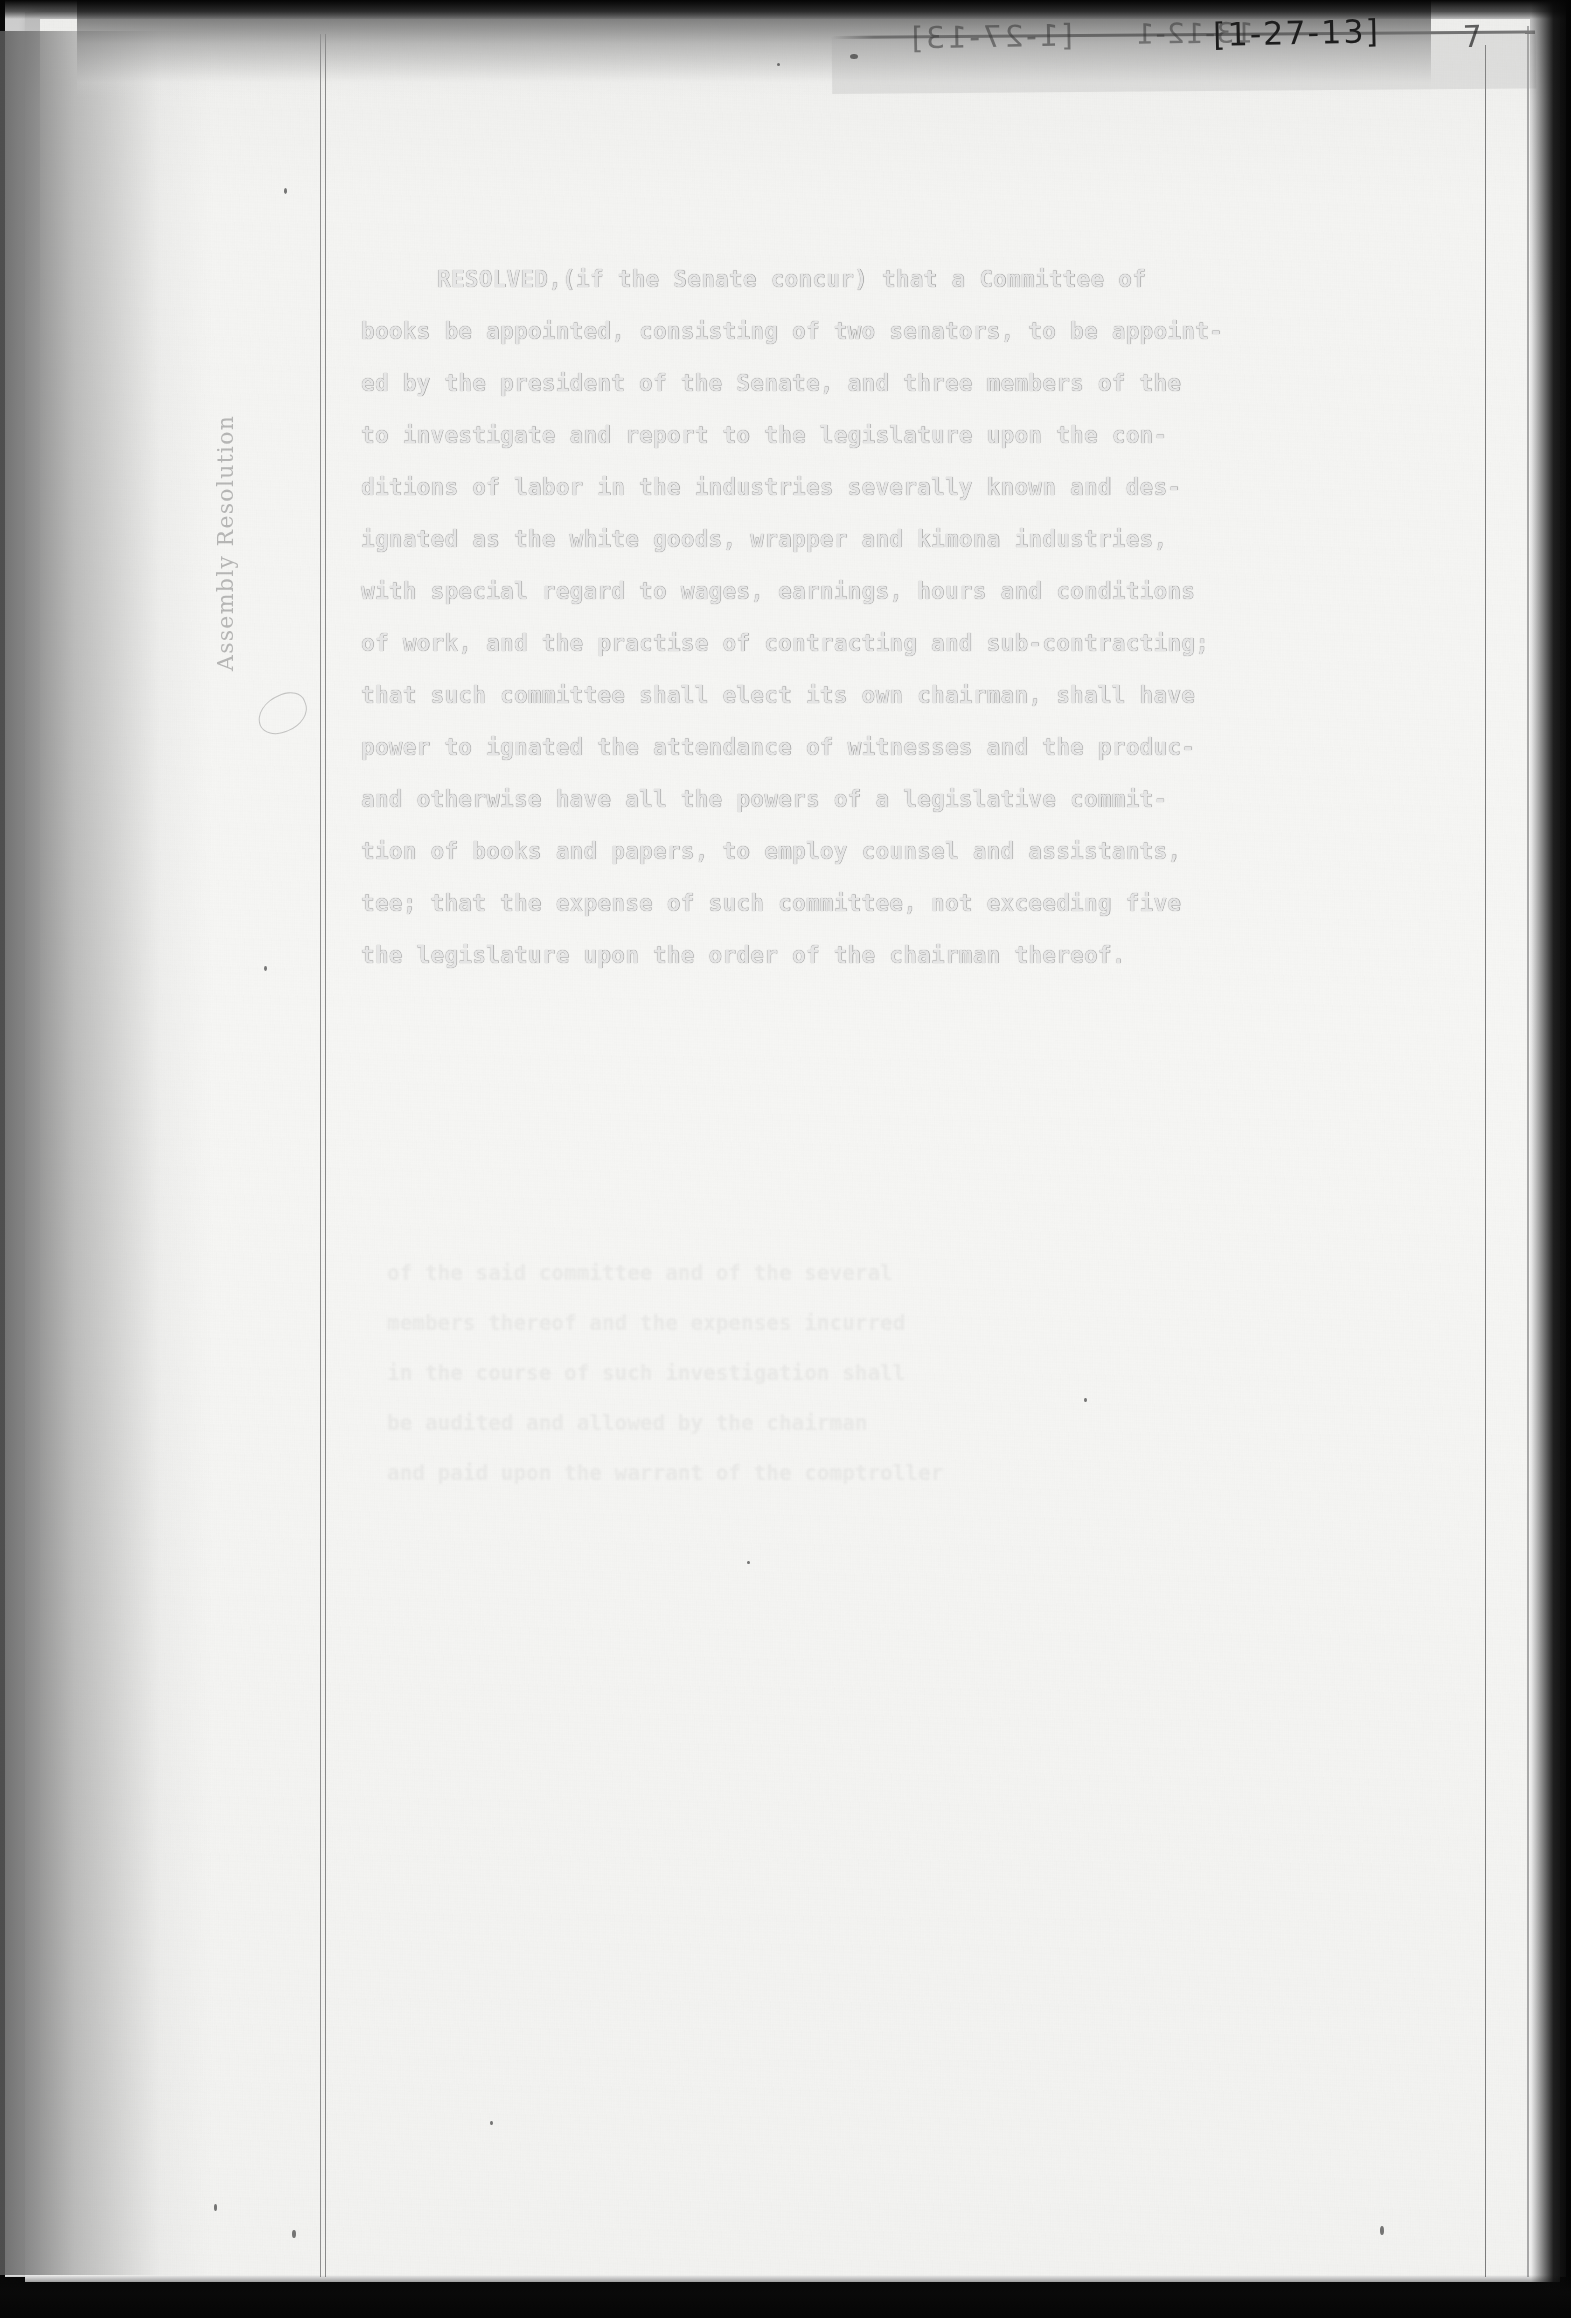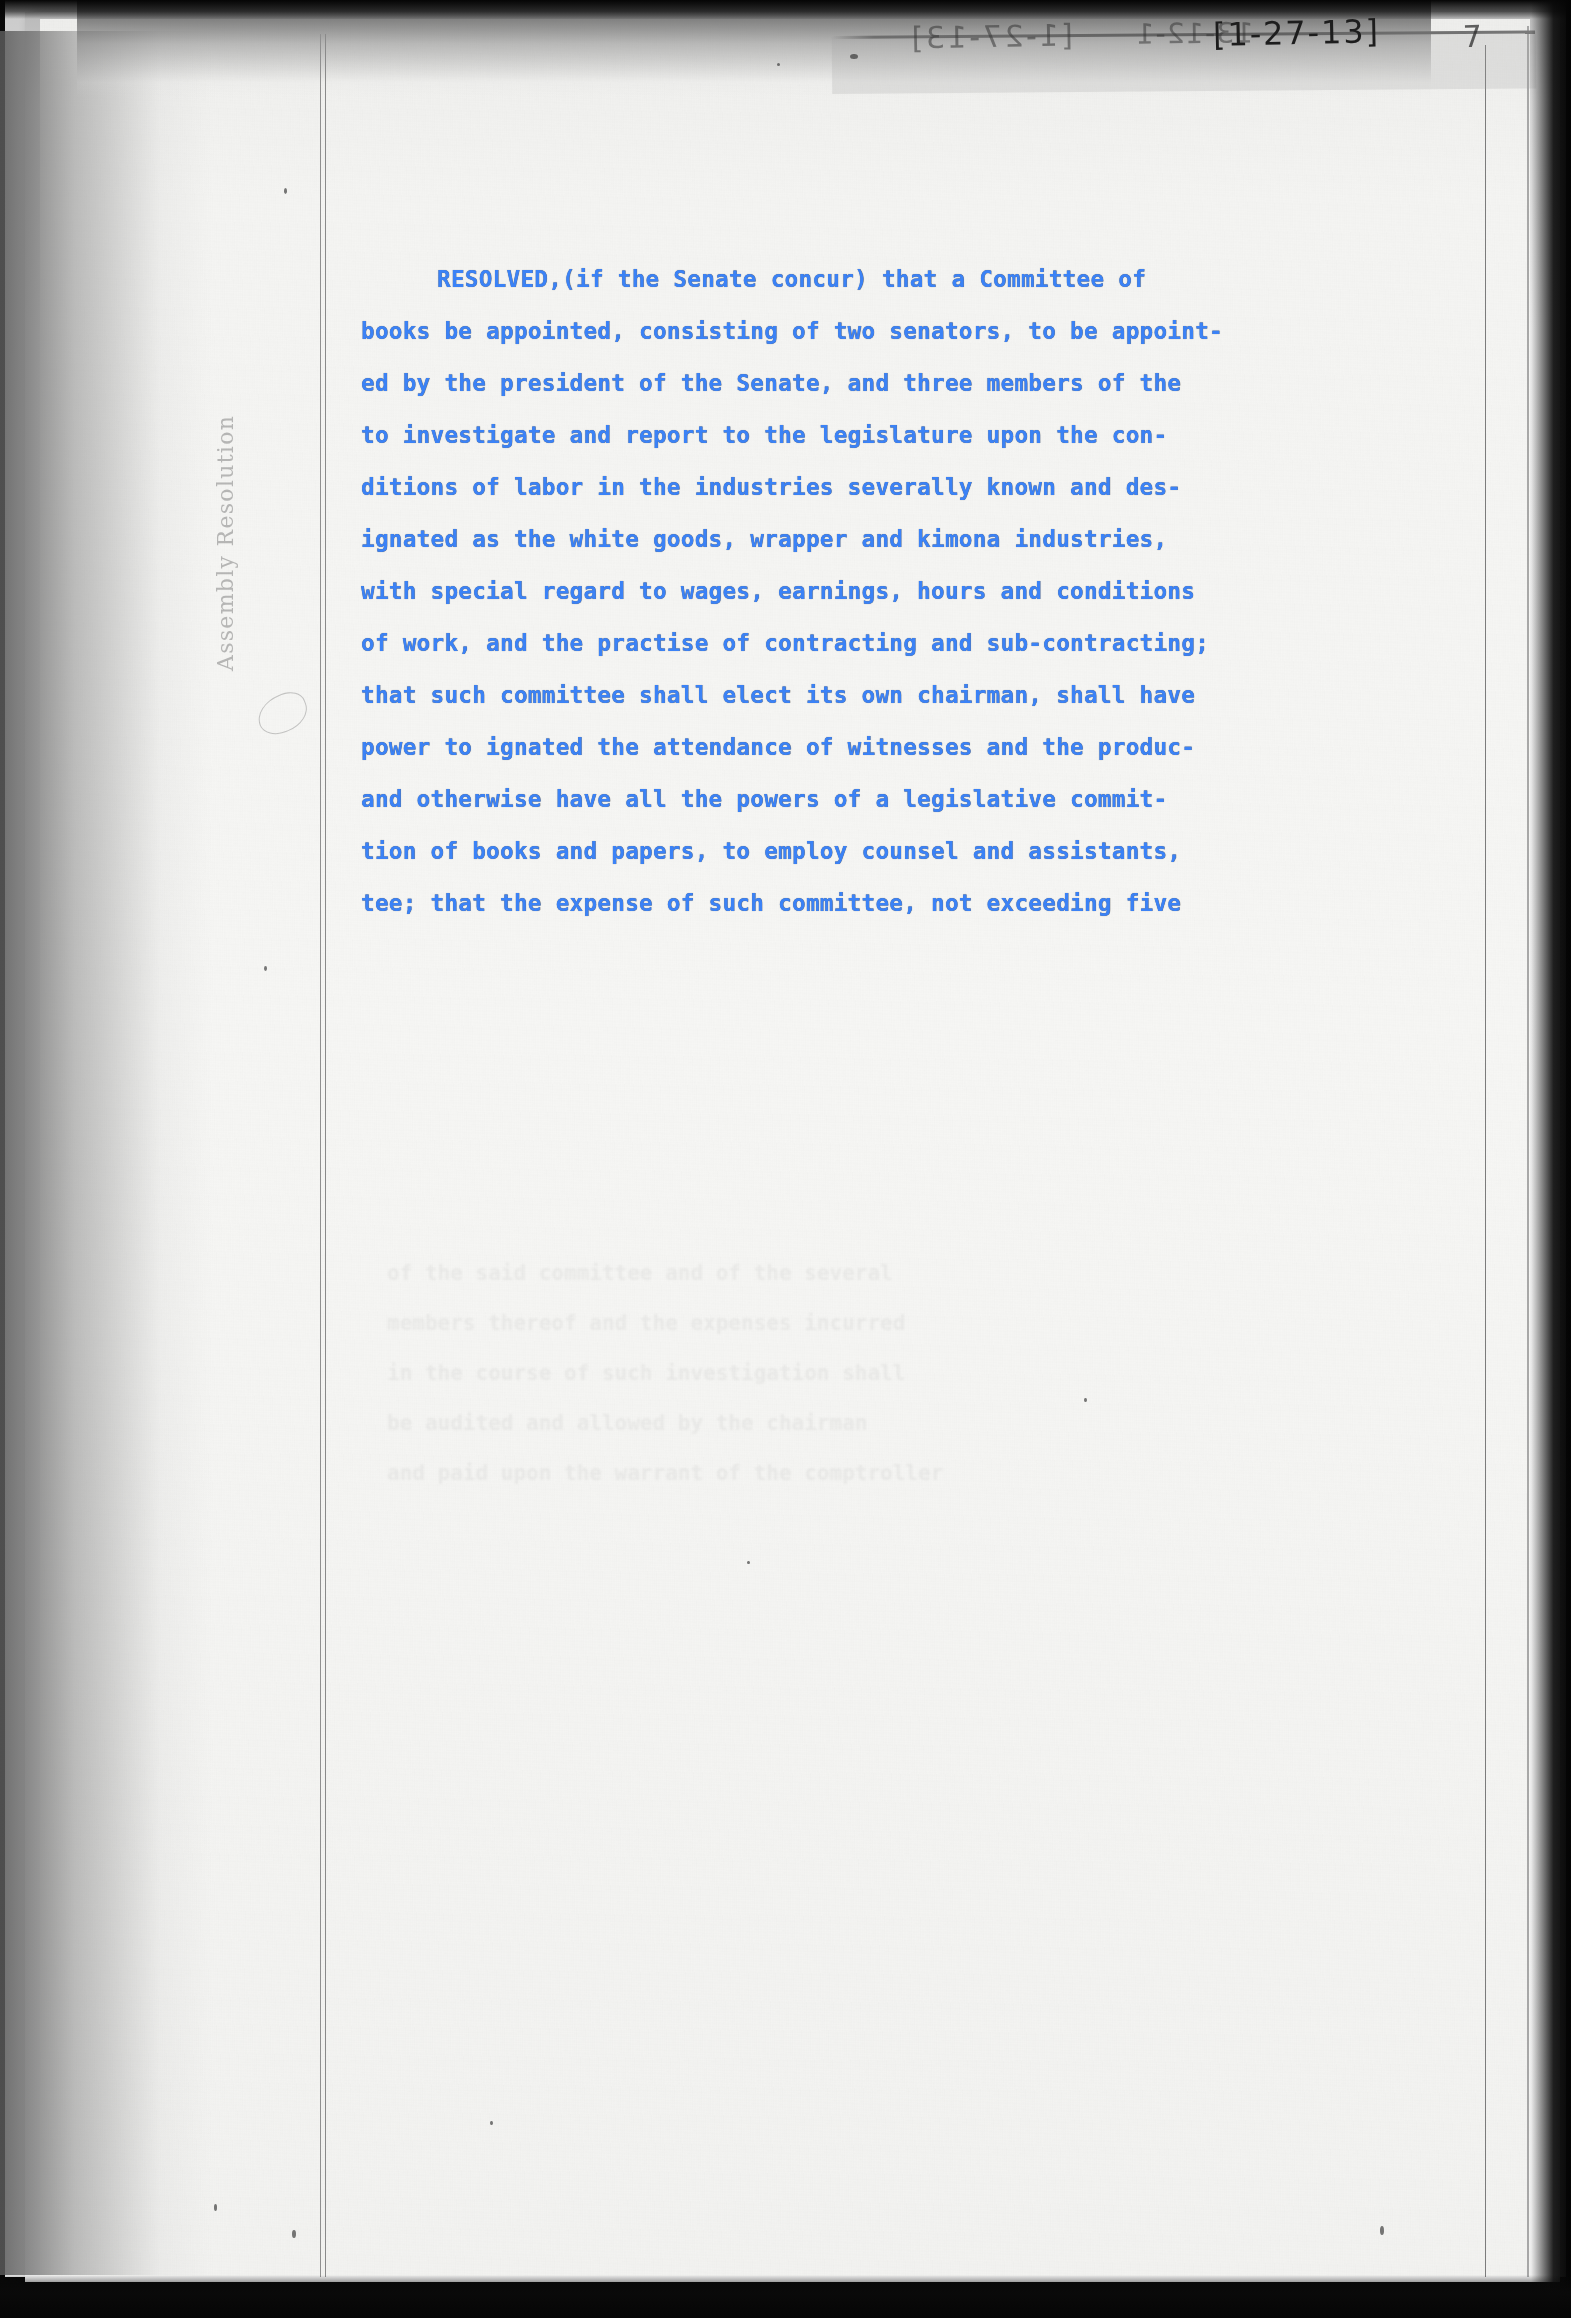--- a/index.html
+++ b/index.html
@@ -245,21 +245,21 @@
     position: absolute;
     left: 361px;
     top: 253px;
     width: 1109px;
   }
   .typed-line {
     font-family: "DejaVu Sans Mono", "Liberation Mono", monospace;
     font-size: 22.6px;
     font-weight: bold;
     line-height: 52px;
-    color: #3b82f6;
+    color: #e5e5e5;
     white-space: pre;
     letter-spacing: 0.3px;
     text-shadow:
       0 0 0.8px rgba(25,25,25,0.55),
       0.3px 0.3px 0.5px rgba(0,0,0,0.35);
   }
   .typed-line.indent { padding-left: 76px; }
 
   
   .ghost-block {
@@ -339,20 +339,21 @@
     <div class="typed-line">to investigate and report to the legislature upon the con-</div>
     <div class="typed-line">ditions of labor in the industries severally known and des-</div>
     <div class="typed-line">ignated as the white goods, wrapper and kimona industries,</div>
     <div class="typed-line">with special regard to wages, earnings, hours and conditions</div>
     <div class="typed-line">of work, and the practise of contracting and sub-contracting;</div>
     <div class="typed-line">that such committee shall elect its own chairman, shall have</div>
     <div class="typed-line">power to ignated the attendance of witnesses and the produc-</div>
     <div class="typed-line">and otherwise have all the powers of a legislative commit-</div>
     <div class="typed-line">tion of books and papers, to employ counsel and assistants,</div>
     <div class="typed-line">tee; that the expense of such committee, not exceeding five</div>
+    <div class="typed-line">the legislature upon the order of the chairman thereof.</div>
   </div>
 
   <div class="speck" style="left:284px;  top:188px;  width:3.2px;  height:5.8px;"></div>
   <div class="speck" style="left:850px; top:54px;   width:7.7px; height:5.2px;"></div>
   <div class="speck" style="left:777px; top:63px;   width:3.2px;  height:3.2px;"></div>
   <div class="speck" style="left:264px;  top:966px; width:3.2px;  height:5.2px;"></div>
   <div class="speck" style="left:214px;  top:2204px; width:3.2px;  height:7px;"></div>
   <div class="speck" style="left:292px;  top:2230px; width:3.9px;  height:8.4px;"></div>
   <div class="speck" style="left:1380px; top:2226px; width:3.9px;  height:9px;"></div>
   <div class="speck" style="left:1084px; top:1398px; width:2.6px;  height:3.9px;"></div>

